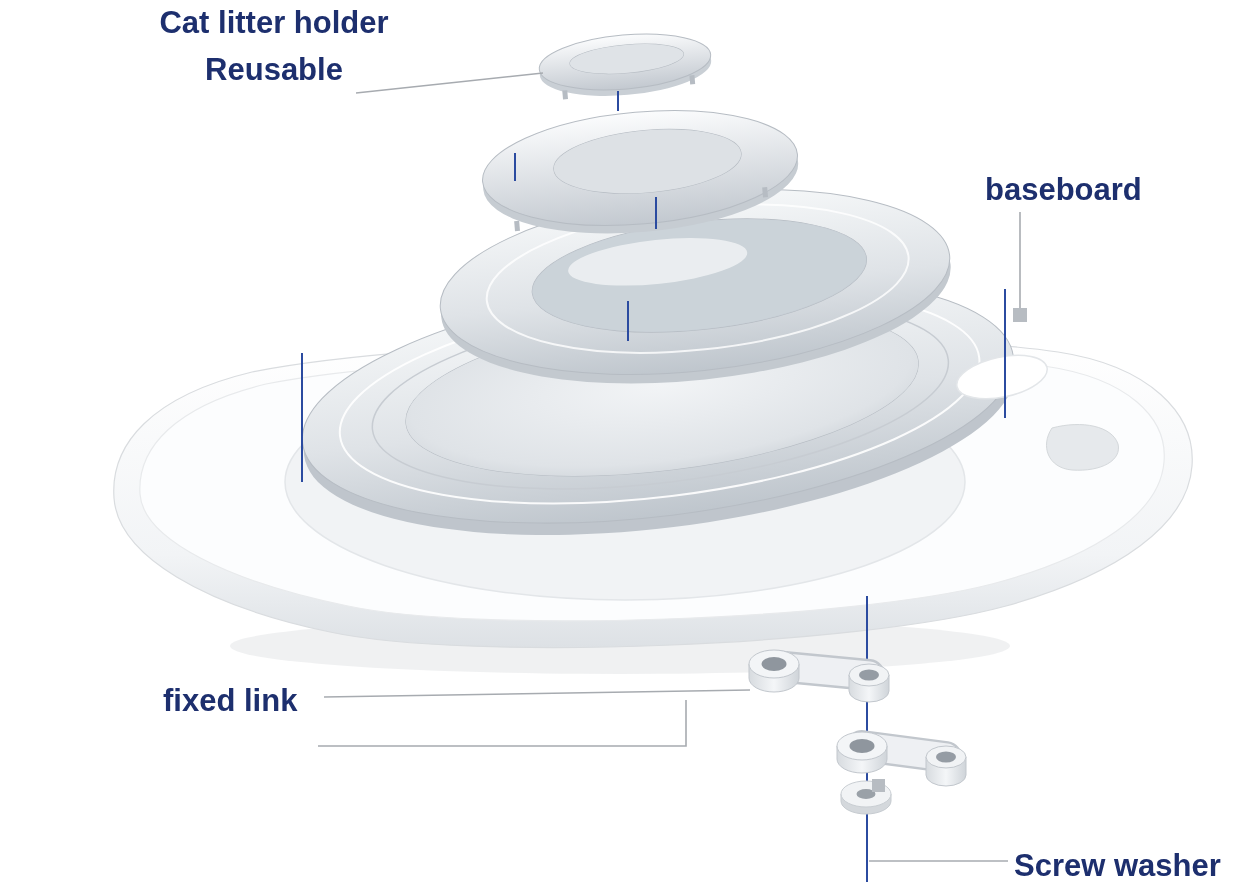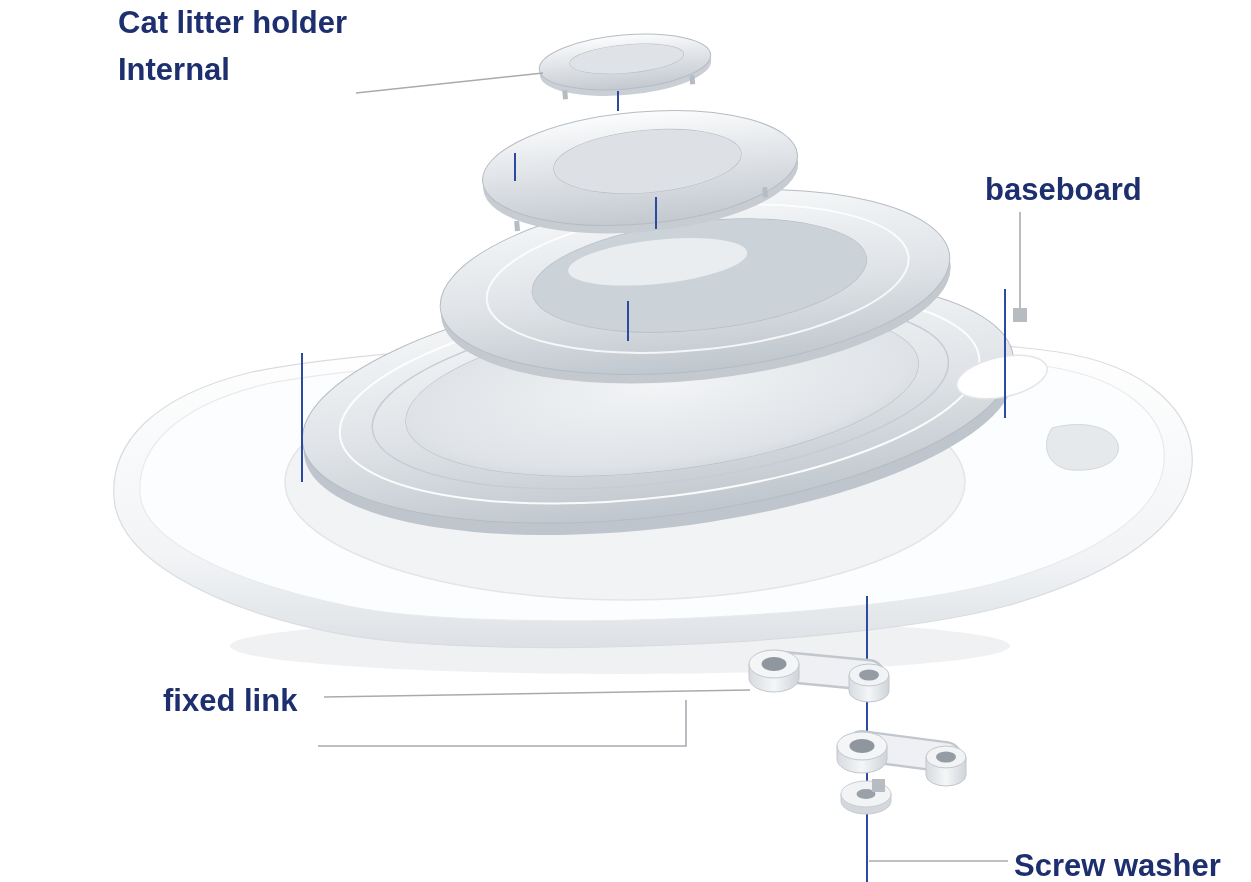--- a/index.html
+++ b/index.html
@@ -18,21 +18,21 @@
   }
   .artwork{position:absolute;left:0;top:0;}
   .label{
     position:absolute;
     color:var(--label-text);
     font-size:31px;
     font-weight:600;
     line-height:1.5;
     white-space:nowrap;
   }
-  .label.center{white-space:normal;}
+  .label.center{text-align:center;white-space:normal;}
   .callout{stroke:var(--callout-line);stroke-width:1.6;fill:none;}
   .align-line{stroke:var(--alignment-line);stroke-width:2;fill:none;}
   .marker{fill:var(--marker-square);}
   .part-outline{stroke:#b6bcc3;stroke-width:1;}
 </style>
 </head>
 <body>
 
 <div class="stage">
 
@@ -162,21 +162,21 @@
       <path class="align-line" d="M 1005 289 L 1005 418"></path>
       <path class="align-line" d="M 628 301 L 628 341"></path>
       <path class="align-line" d="M 656 197 L 656 229"></path>
       <path class="align-line" d="M 618 91 L 618 111"></path>
       <path class="align-line" d="M 515 153 L 515 181"></path>
     </g>
   </svg>
 
   <div class="label center" style="left:118px;top:0px;width:312px;">
     <div>Cat litter holder</div>
-    <div>Internal</div>
+    <div>Reusable</div>
   </div>
 
   <div class="label" style="left:163px;top:678px;">fixed link</div>
 
   <div class="label" style="left:985px;top:167px;">baseboard</div>
 
 
   <div class="label" style="left:1014px;top:843px;">Screw washer</div>
 
 </div>

